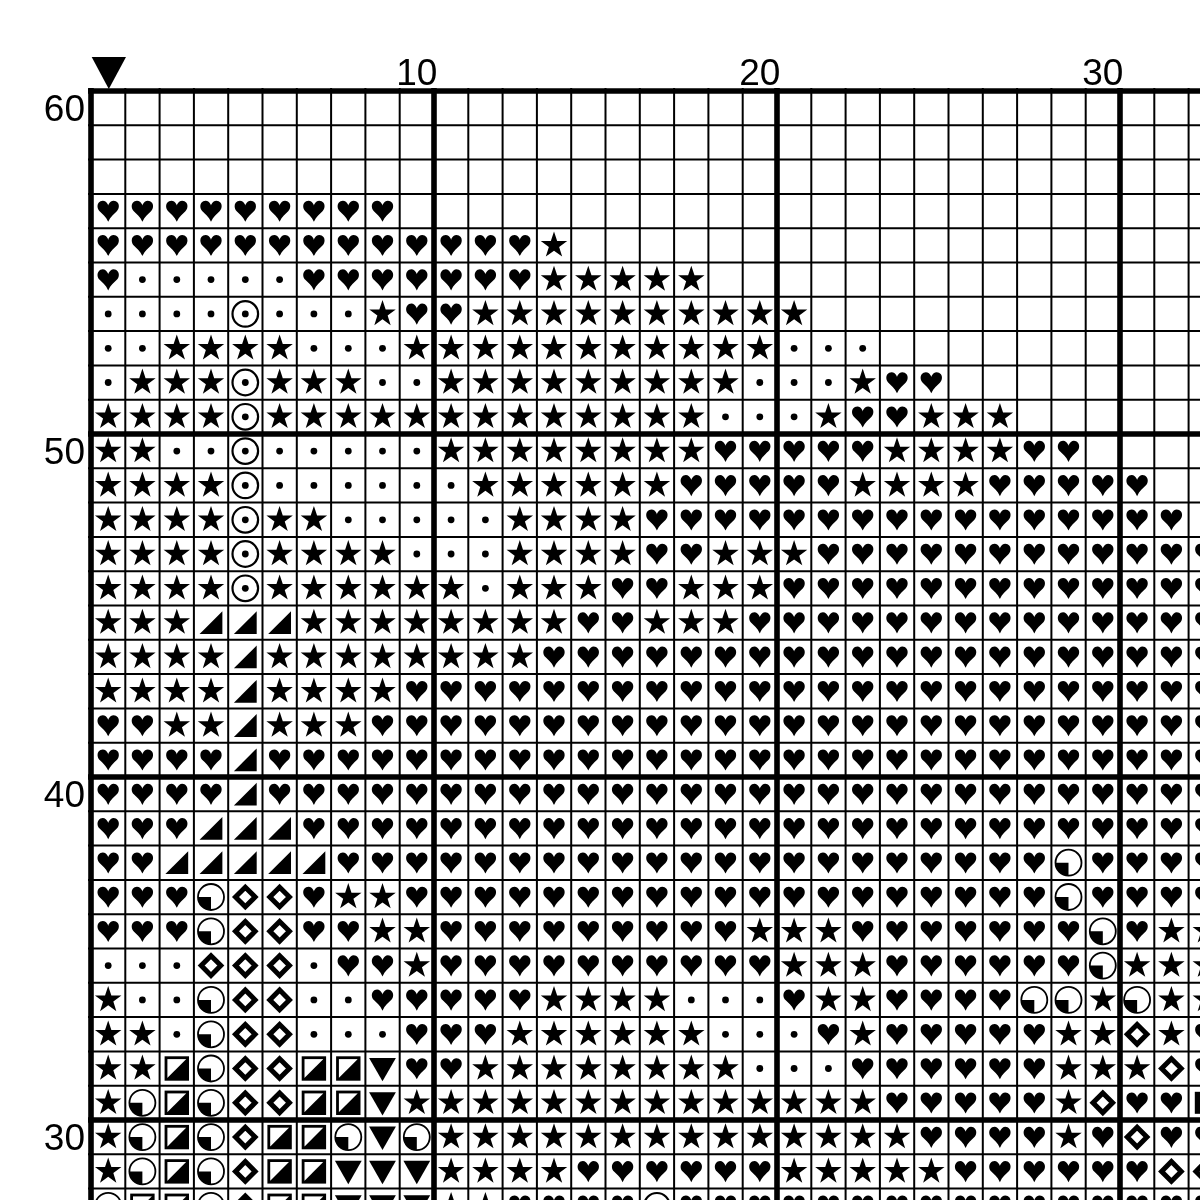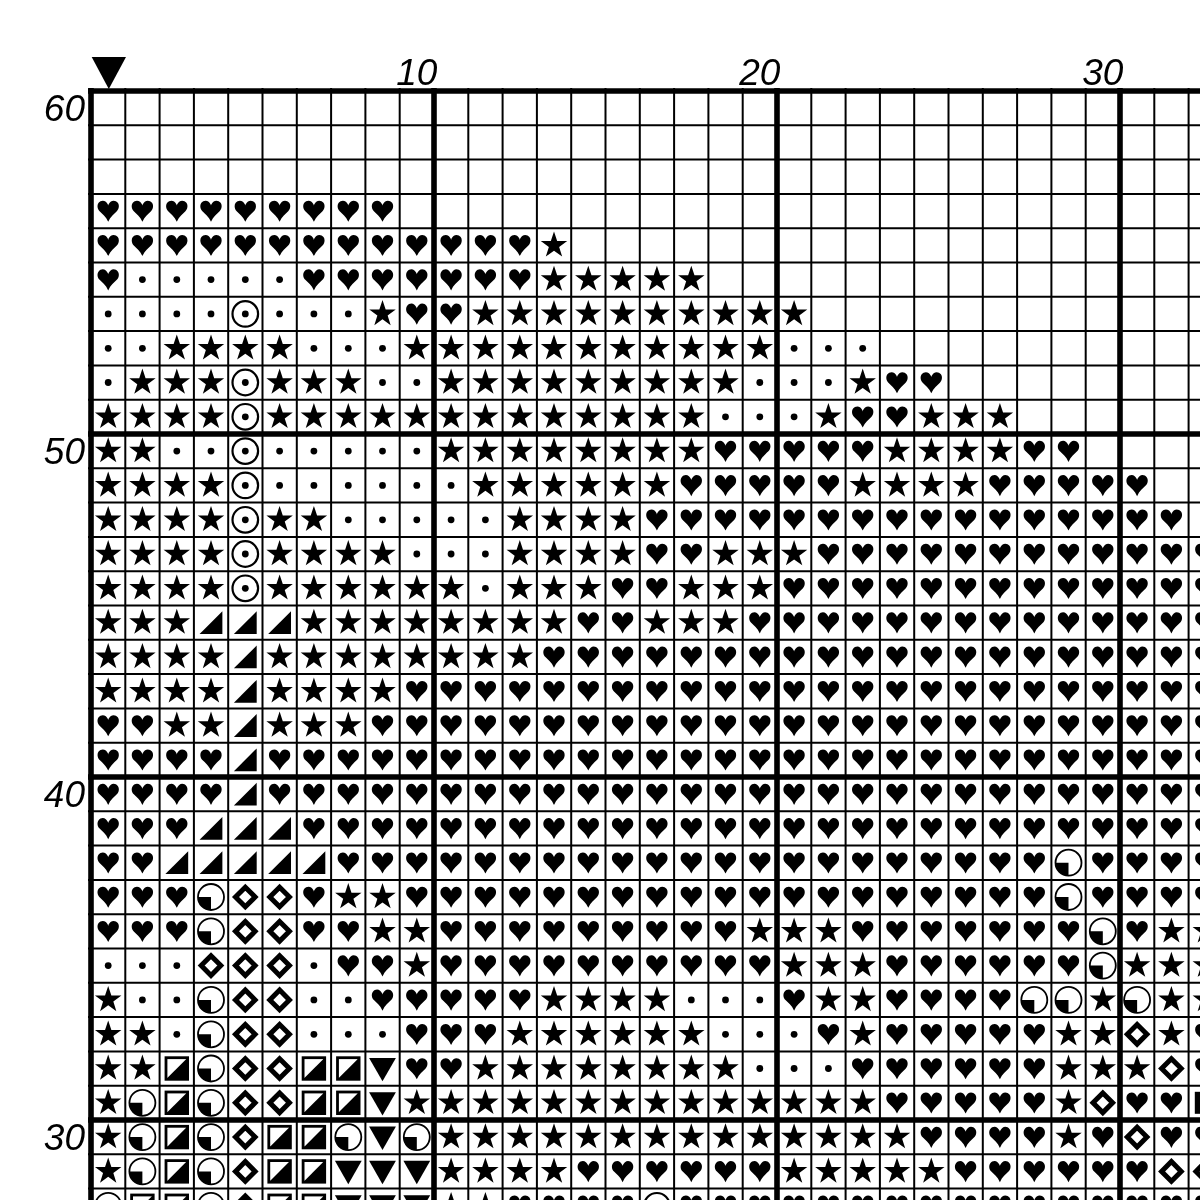--- a/index.html
+++ b/index.html
@@ -1,16 +1,16 @@
 <!DOCTYPE html>
 <html><head>
 <meta charset="utf-8">
 <style>
   html,body{margin:0;padding:0;background:#fff;}
-  .stage{position:relative;width:1200px;height:1200px;background:#ef4444;overflow:hidden;font-style:italic;}
+  .stage{position:relative;width:1200px;height:1200px;background:#ef4444;overflow:hidden;}
   .stage svg{display:block;}
   text{font-family:"Liberation Sans","DejaVu Sans",sans-serif;font-weight:400;}
 </style>
 </head>
 <body>
 
 <div class="stage" id="stage">
     <svg xmlns="http://www.w3.org/2000/svg" width="1200" height="1200" viewBox="0 0 1200 1200" fill="#000000">
       <defs>
         <g id="sym-H">

